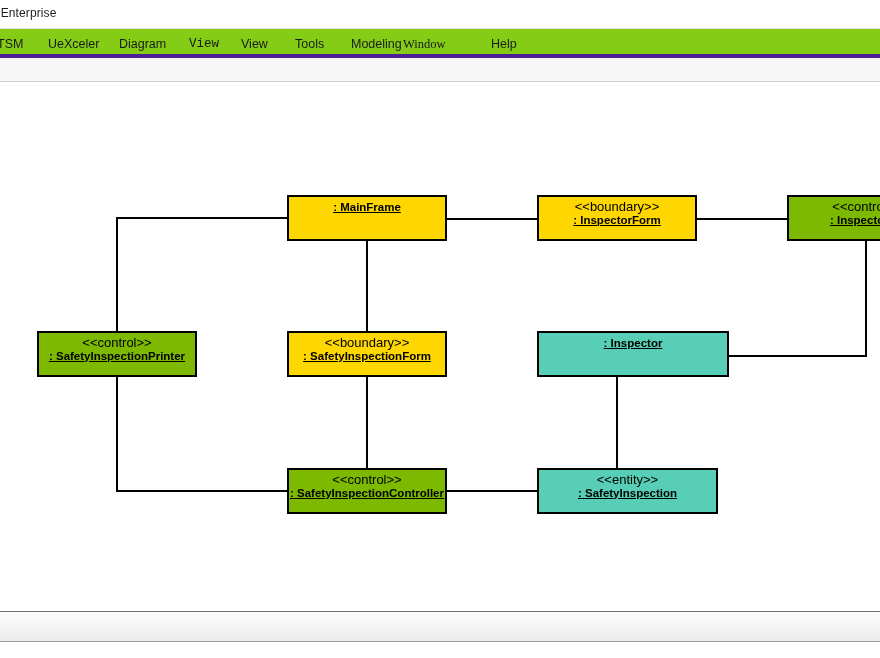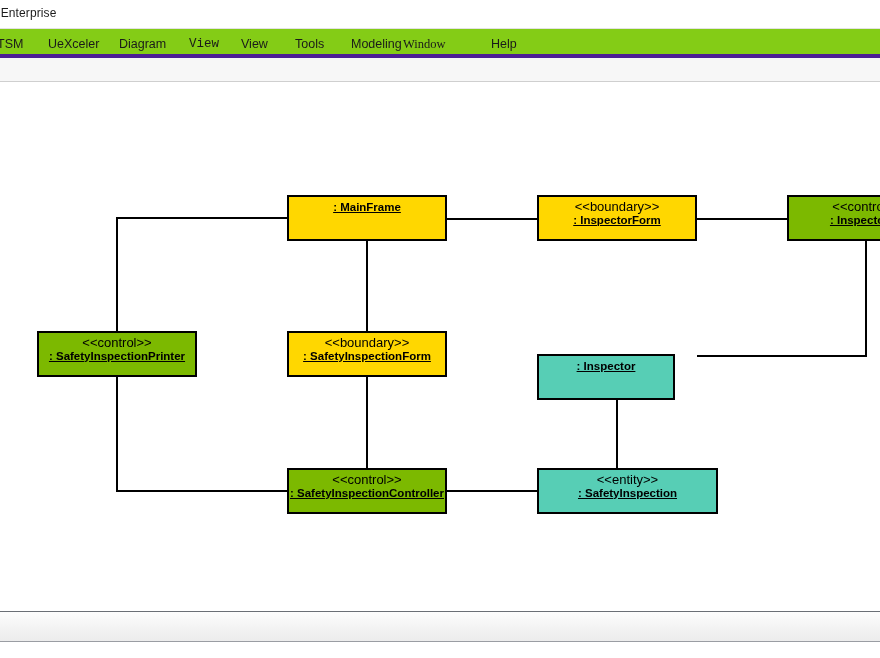--- a/index.html
+++ b/index.html
@@ -206,21 +206,21 @@
         <span class="iname">: InspectorCo</span>
       </div>
       <div class="node control" style="left: 37px; top: 248px; width: 160px; height: 46px;">
         <span class="stereo">&lt;&lt;control&gt;&gt;</span>
         <span class="iname">: SafetyInspectionPrinter</span>
       </div>
       <div class="node boundary" style="left: 287px; top: 248px; width: 160px; height: 46px;">
         <span class="stereo">&lt;&lt;boundary&gt;&gt;</span>
         <span class="iname">: SafetyInspectionForm</span>
       </div>
-      <div class="node entity" style="left: 537px; top: 248px; width: 138px; height: 46px; margin-top: 23px;">
+      <div class="node entity" style="left: 537px; top: 248px; width: 192px; height: 46px;">
         <span class="iname">: Inspector</span>
       </div>
       <div class="node control" style="left: 287px; top: 385px; width: 160px; height: 46px;">
         <span class="stereo">&lt;&lt;control&gt;&gt;</span>
         <span class="iname">: SafetyInspectionController</span>
       </div>
       <div class="node entity" style="left: 537px; top: 385px; width: 181px; height: 46px;">
         <span class="stereo">&lt;&lt;entity&gt;&gt;</span>
         <span class="iname">: SafetyInspection</span>
       </div>

